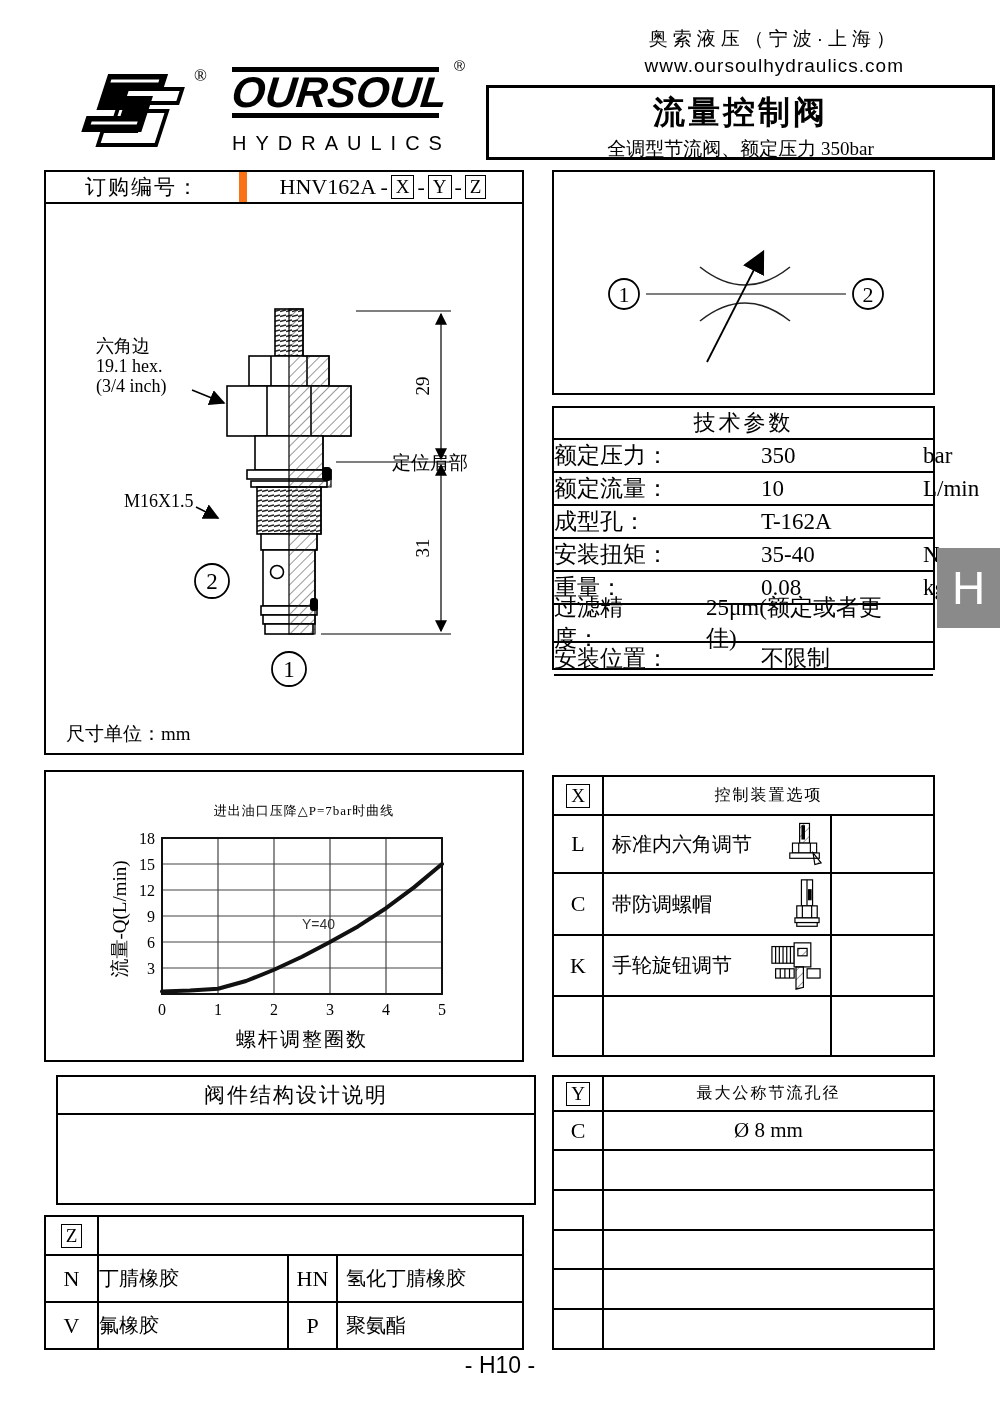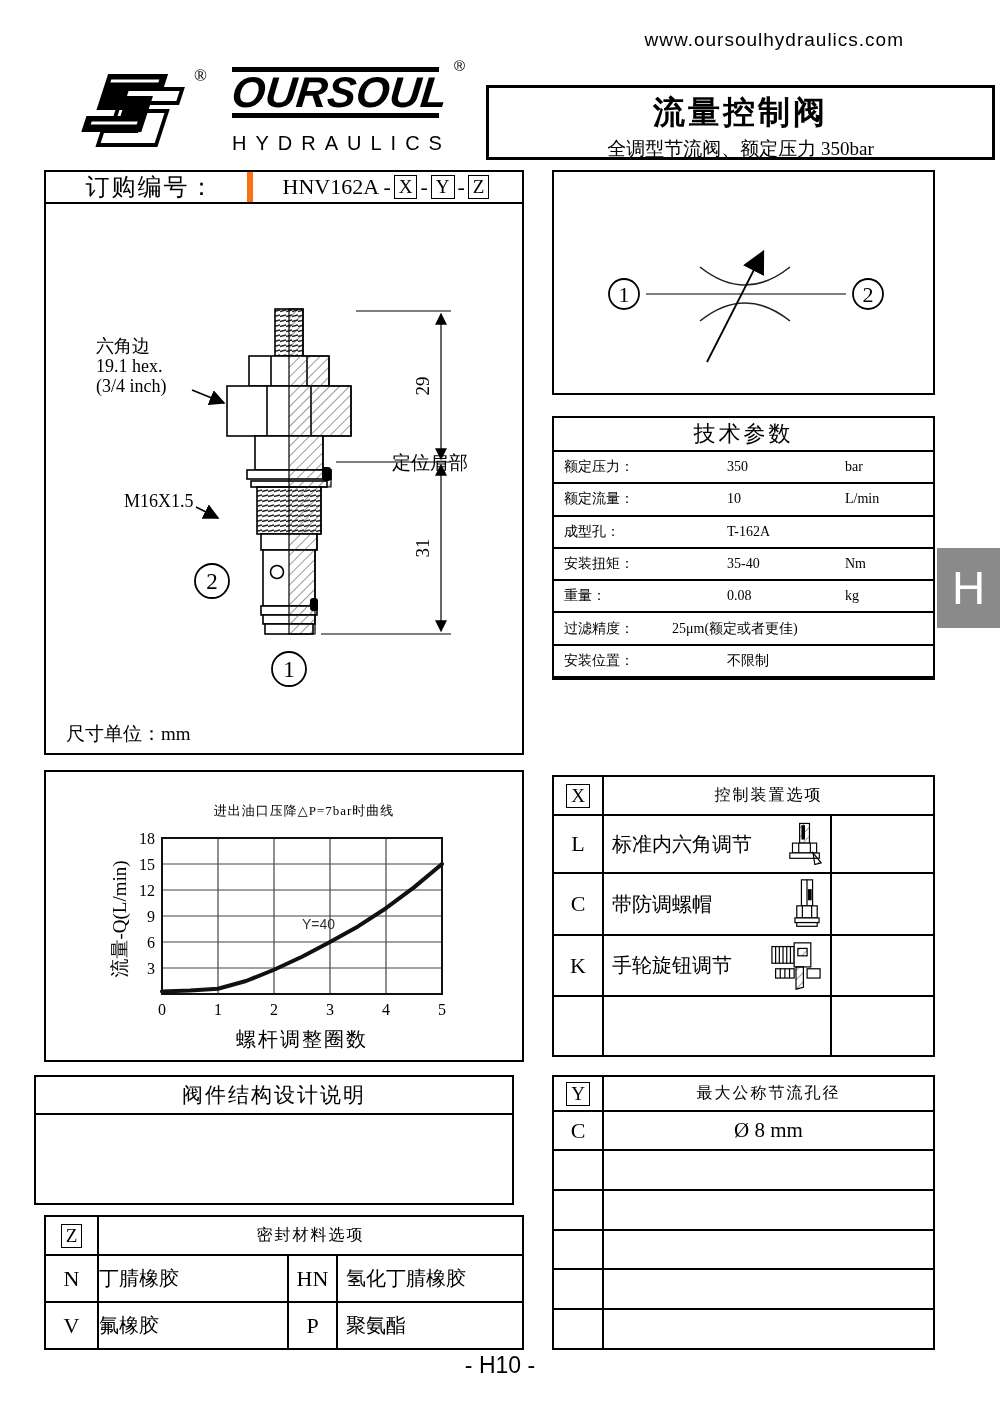--- a/index.html
+++ b/index.html
@@ -19,51 +19,51 @@
   .brandblk{margin-left:14px;font-family:"Liberation Sans","DejaVu Sans",sans-serif;position:relative;}
   .brandline{position:relative;display:inline-block;padding:4px 0;}
   .brandline:before,.brandline:after{content:"";position:absolute;left:0;right:8px;height:5px;background:#000;}
   .brandline:before{top:0;} .brandline:after{bottom:0;}
   .brandname{font-size:43px;font-weight:900;font-style:italic;letter-spacing:0px;transform:skewX(-6deg);display:inline-block;line-height:1.0;}
   .brandreg{position:absolute;right:-18px;top:-10px;font-size:15px;}
   .brandsub{font-size:20px;letter-spacing:9px;margin-top:14px;font-weight:500;}
 
   
   .orderbox{left:44px;top:170px;width:480px;height:34px;display:flex;}
-  .ordlabel{width:193px;border-right:6px solid #f97316;display:flex;align-items:center;justify-content:center;font-size:24px;letter-spacing:2px;padding-left:8px;}
+  .ordlabel{width:193px;border-right:8px solid #f97316;display:flex;align-items:center;justify-content:center;font-size:21px;letter-spacing:2px;}
   .ordval{flex:1;display:flex;align-items:center;justify-content:center;font-size:22px;}
   .lbox{display:inline-block;border:1.5px solid #000;line-height:1;padding:1px 4px 2px;font-size:19px;margin:0 3px;}
 
   
   .drawbox{left:44px;top:202px;width:480px;height:553px;}
   .symbox{left:552px;top:170px;width:383px;height:225px;}
 
   
-  .techbox{left:552px;top:416px;width:383px;height:264px;justify-content:space-between;}
+  .techbox{left:552px;top:406px;width:383px;height:264px;justify-content:space-between;}
   .t-head{height:38px;display:flex;align-items:center;justify-content:center;font-size:22px;letter-spacing:3px;}
-  .t-row{height:38px;border-top:2px solid #000;display:flex;align-items:center;padding-left:10px;font-size:14px;box-sizing:border-box;}
+  .t-row{height:38px;border-top:2px solid #000;display:flex;align-items:center;font-size:23px;box-sizing:border-box;gap:44px;}
   .t-label{width:163px;flex:none;}
   .t-val{min-width:118px;}
   .t-row-empty{border-top:2px solid #000;flex:1;}
   .techbox{display:flex;flex-direction:column;}
 
   
   .optbox{display:flex;flex-direction:column;}
   .o-head{display:flex;flex:none;}
   .o-code{width:48px;flex:none;border-right:2px solid #000;display:flex;align-items:center;justify-content:center;font-size:22px;}
   .o-title{flex:1;display:flex;align-items:center;justify-content:center;font-size:16px;letter-spacing:2px;}
   .o-row{display:flex;border-top:2px solid #000;box-sizing:border-box;}
   .o-label{width:228px;flex:none;border-right:2px solid #000;display:flex;align-items:center;justify-content:space-between;font-size:20px;padding:0 8px;box-sizing:border-box;}
   .o-spacer{flex:1;}
   .xbox{left:552px;top:775px;width:383px;height:282px;}
   .ybox{left:552px;top:1075px;width:383px;height:275px;}
   .y-val{flex:1;display:flex;align-items:center;justify-content:center;font-size:21px;}
 
   
-  .designbox{left:34px;top:1075px;width:480px;height:130px;}
+  .designbox{left:56px;top:1075px;width:480px;height:130px;}
   .d-head{height:36px;border-bottom:2px solid #000;display:flex;align-items:center;justify-content:center;font-size:21px;letter-spacing:2px;}
 
   
   .zbox{left:44px;top:1215px;width:480px;height:135px;display:flex;flex-direction:column;}
   .z-head{height:37px;display:flex;flex:none;}
   .z-code{width:51px;flex:none;border-right:2px solid #000;display:flex;align-items:center;justify-content:center;font-size:22px;}
   .z-row{flex:1;display:flex;border-top:2px solid #000;}
   .z-c1{width:51px;flex:none;border-right:2px solid #000;display:flex;align-items:center;justify-content:center;font-size:22px;}
   .z-l1{width:190px;flex:none;border-right:2px solid #000;display:flex;align-items:center;font-size:20px;box-sizing:border-box;}
   .z-c2{width:47px;flex:none;border-right:2px solid #000;display:flex;align-items:center;justify-content:center;font-size:22px;}
@@ -103,20 +103,21 @@
     <div class="brandblk">
       <span class="brandline">
         <span class="brandname">OURSOUL</span>
         <span class="brandreg">®</span>
       </span>
       <div class="brandsub">HYDRAULICS</div>
     </div>
   </div>
 
   <div class="company">
+    <div class="company-cn">奥索液压（宁波·上海）</div>
     <div class="website">www.oursoulhydraulics.com</div>
   </div>
 
   <div class="box titlebox">
     <div class="ptitle">流量控制阀</div>
     <div class="psub">全调型节流阀、额定压力 350bar</div>
   </div>
 
   <div class="box orderbox">
     <div class="ordlabel">订购编号：</div>
@@ -400,21 +401,20 @@
         <div class="o-code"></div>
         <div class="y-val"></div>
       </div>
   </div>
 
   <div class="box zbox">
     <div class="z-head">
       <div class="z-code">
         <span class="lbox">Z</span>
       </div>
-      <div class="o-title">密封材料选项</div>
     </div>
     <div class="z-row">
       <div class="z-c1">N</div>
       <div class="z-l1">丁腈橡胶</div>
       <div class="z-c2">HN</div>
       <div class="z-l2">氢化丁腈橡胶</div>
     </div>
     <div class="z-row">
       <div class="z-c1">V</div>
       <div class="z-l1">氟橡胶</div>

